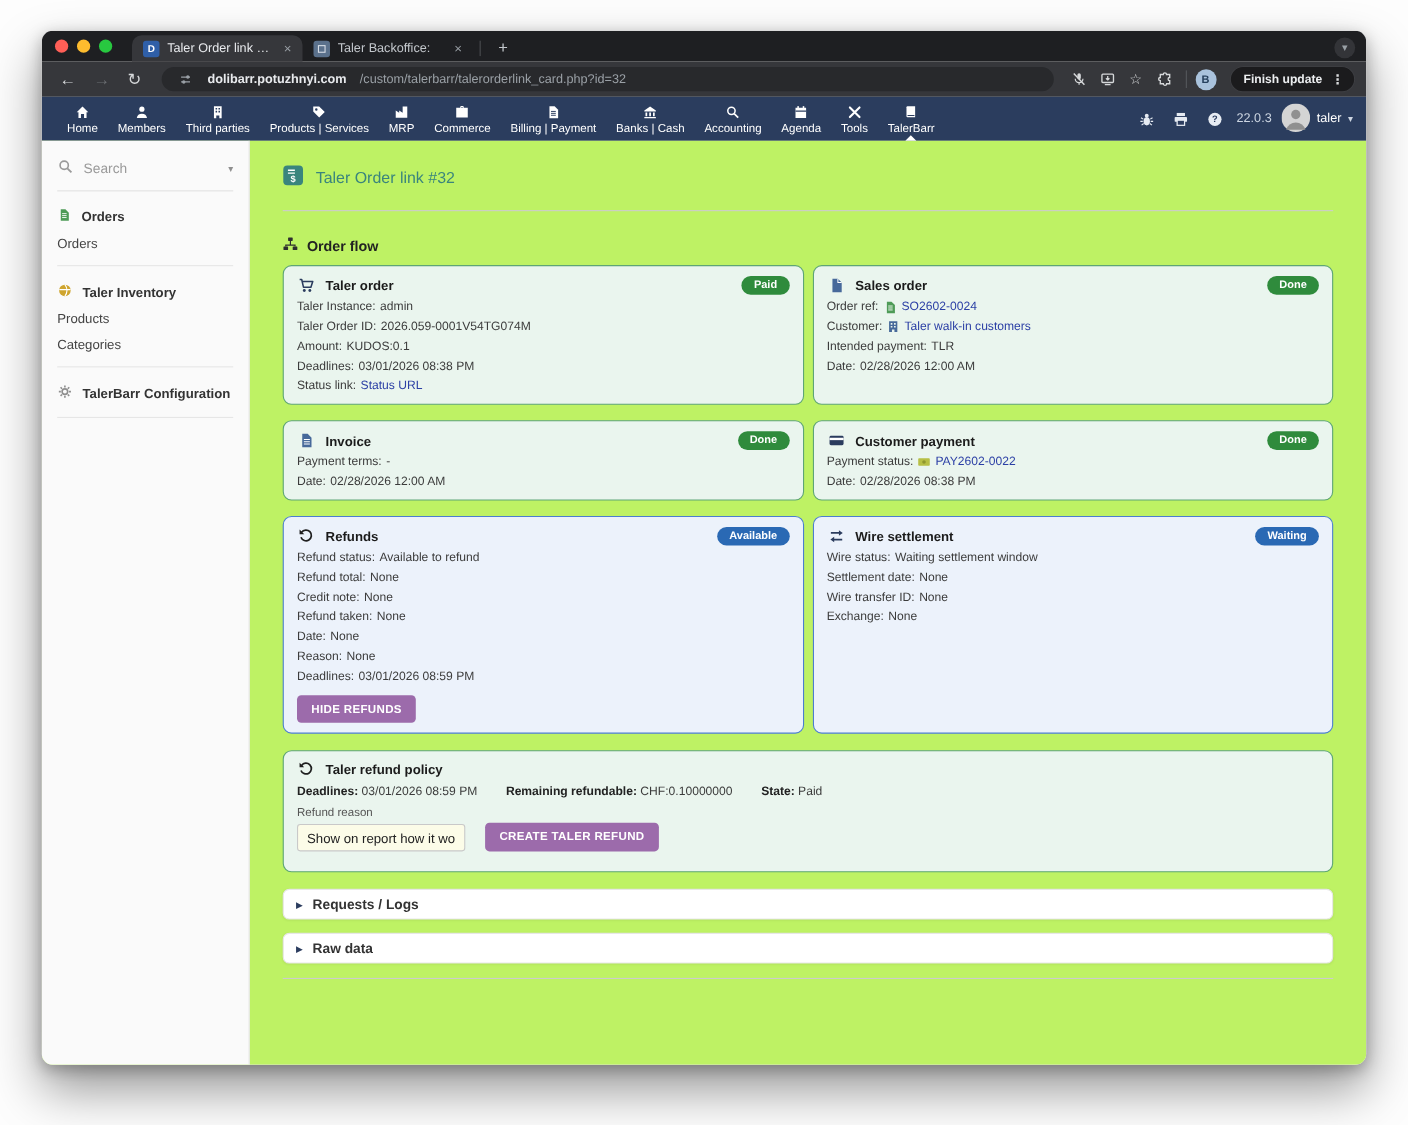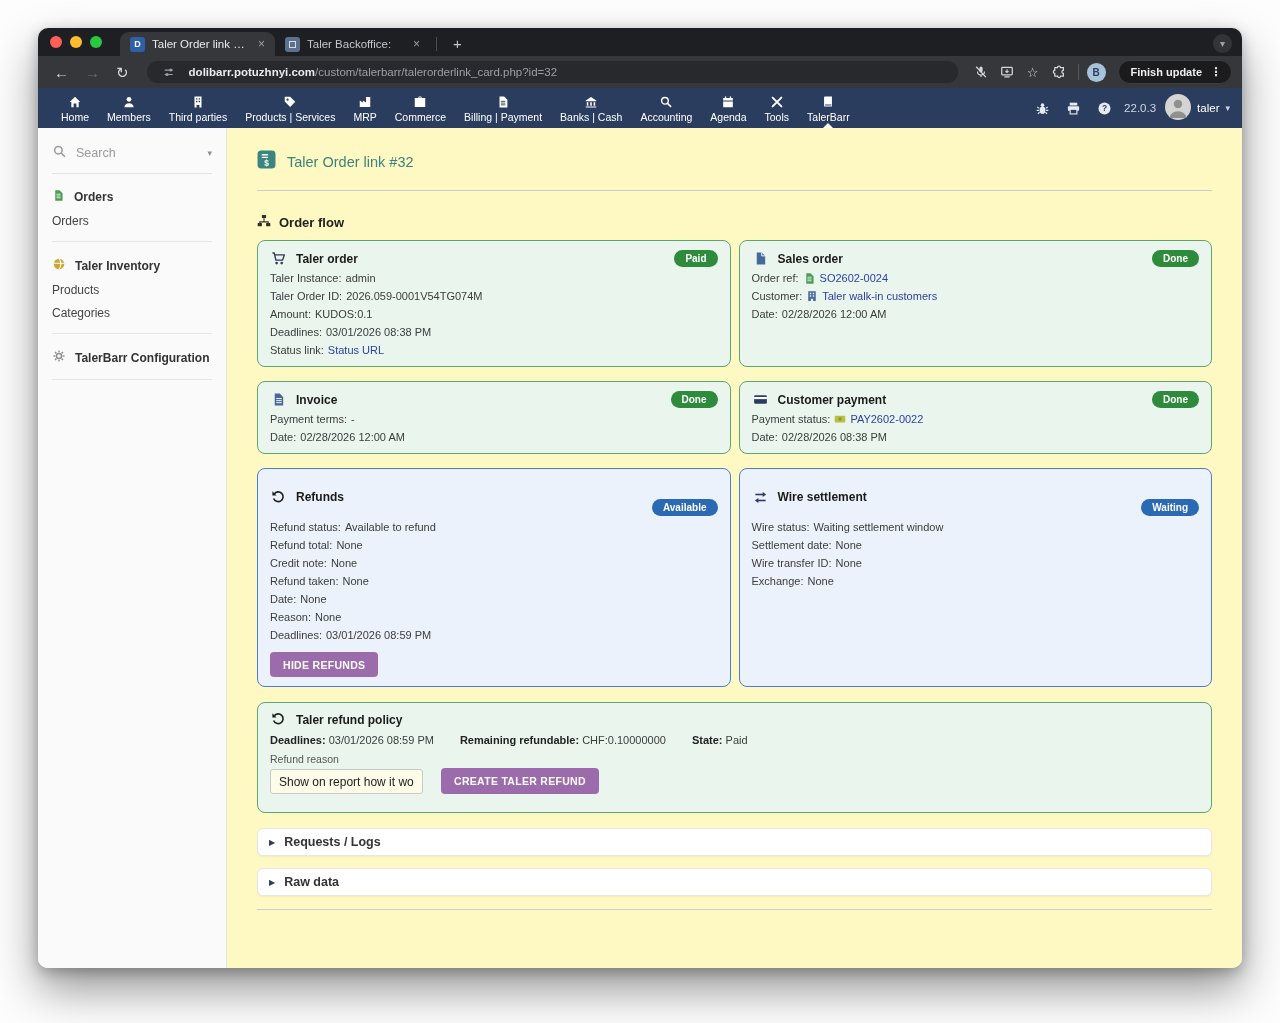--- a/index.html
+++ b/index.html
@@ -33,42 +33,42 @@
   .tab-sep { width:1px; height:14px; background:#4a4d51; margin:0 6px 5px 6px; }
   .newtab { color:#c3c7cc; font-size:15px; padding:0 10px 4px 10px; }
   .tabbar-right { margin-left:auto; margin-right:10px; margin-bottom:3px; width:19px; height:19px;
                   border-radius:50%; background:#333438; color:#9aa0a6; display:flex; align-items:center; justify-content:center; font-size:10px;}
   .toolbar { height:32px; background:#36373b; display:flex; align-items:center; padding:0 10px; gap:4px; flex:0 0 auto; }
   .navbtn { color:#d6d8da; font-size:15px; padding:0 6px; line-height:1; }
   .navbtn.disabled { color:#6a6d71; }
   .urlbar { flex:1; height:22px; background:#28292c; border-radius:11px; display:flex; align-items:center;
             padding:0 12px; gap:8px; margin:0 8px; font-size:11.5px; min-width:0;}
   .urlbar .host { color:#e8eaed; font-weight:bold; }
-  .urlbar .path { color:#9aa0a6; overflow:hidden; white-space:nowrap; }
+  .urlbar .path { color:#9aa0a6; overflow:hidden; white-space:nowrap;padding-left:12px; }
   .tb-ic { display:flex; align-items:center; justify-content:center; width:22px; height:22px; color:#d6d8da; font-size:13px; }
   .tb-sep { width:1px; height:16px; background:#55585c; margin:0 4px; }
   .avatar-b { width:19px; height:19px; border-radius:50%; background:#a9c2dc; color:#27415e;
               font-size:10px; font-weight:bold; display:flex; align-items:center; justify-content:center; }
   .finish-pill { background:#1b1b1d; border:1px solid #3c3d41; color:#eceef0; font-size:11px; font-weight:bold;
                  border-radius:13px; height:24px; display:flex; align-items:center; gap:8px; padding:0 9px 0 12px; margin-left:8px; }
   .finish-pill .dots { font-size:12px; color:#d6d8da; }
   
   .appnav { height:40px; background:#2b3d5e; display:flex; align-items:stretch; padding:0 12px 0 14px; flex:0 0 auto; }
   #nav-items { display:flex; align-items:stretch; }
   .nav-item { display:flex; flex-direction:column; align-items:center; justify-content:center; gap:2px;
               padding:3px 9px 2px; color:#fff; font-size:10.5px; position:relative; }
   .nav-item .nav-ic { height:15px; display:flex; align-items:center; }
   .nav-caret { position:absolute; bottom:0; left:50%; transform:translateX(-50%); width:0; height:0;
                border-left:5px solid transparent; border-right:5px solid transparent; border-bottom:5px solid #fff; }
   .appnav-right { margin-left:auto; display:flex; align-items:center; gap:9px; color:#e6ebf2; font-size:11.5px; }
   .version { color:#cdd6e2; }
   .user-chip { display:flex; align-items:center; gap:6px; color:#fff; }
   .user-caret { font-size:9px; color:#cdd6e2; }
   
-  .page { flex:1; display:flex; background:#fef9c3; min-height:0; }
+  .page { flex:1; display:flex; background:#bef264; min-height:0; }
   .sidebar { width:189px; flex:0 0 auto; background:#fafafa; border-right:1px solid #e4e4e4; padding:16px 14px 0; font-size:12px; color:#444; }
   .search-row { display:flex; align-items:center; gap:7px; color:#8f8f8f; padding-bottom:11px; border-bottom:1px solid #e2e2e2; }
   .search-row input { border:none; outline:none; background:transparent; flex:1; min-width:0; font-size:12.5px; color:#555;
                       font-family:inherit; }
   .search-row input::placeholder { color:#9a9a9a; }
   .search-caret { font-size:9px; color:#8f8f8f; }
   .sb-section { margin-top:15px; }
   .sb-head { display:flex; align-items:center; gap:9px; font-weight:bold; color:#333; font-size:12px; }
   .sb-link { margin-top:9px; color:#444; cursor:pointer; }
   .sb-div { border-bottom:1px solid #e6e6e6; margin-top:13px; }
@@ -79,21 +79,21 @@
   .flow-head { margin-top:23px; display:flex; align-items:center; gap:8px; font-weight:bold; font-size:13px; color:#222; }
   #cards { margin-top:9px; display:flex; flex-direction:column; gap:14px; }
   .grid-row { display:flex; gap:8px; }
   .card { flex:1; border-radius:8px; padding:9px 12px; position:relative; min-width:0; }
   .card.green, .policy-card { background:#eaf5ee; border:1px solid #5ea576; }
   .card.blue { background:#ecf2fb; border:1px solid #4c7ecf; }
   .card-head { display:flex; align-items:center; gap:9px; }
   .card-head .ci { display:flex; align-items:center; width:17px; justify-content:center; }
   .card-title { font-weight:bold; font-size:12px; color:#1b1b1b; }
   .badge { margin-left:auto; color:#fff; font-size:10px; font-weight:bold; padding:3px 11px; border-radius:10px; }
-  .badge.green { background:#2f8b3c; } .badge.blue { background:#2a69b4;margin-top:21px; }
+  .badge.green { background:#2f8b3c; } .badge.blue { background:#2a69b4; }
   .card-line { font-size:11px; color:#3c3c3c; margin-top:4px; display:flex; align-items:center; gap:4px; line-height:14px;}
   .card-line:first-of-type { margin-top:9px; }
   .card a, .policy-card a { color:#2b3fa5; text-decoration:none; }
   .chip { display:inline-flex; align-items:center; }
   .btn-purple { background:#9c6bab; color:#fff; font-weight:bold; font-size:10.5px; letter-spacing:.3px;
                 border:none; border-radius:4px; padding:0 13px; height:25px; margin-top:10px; cursor:pointer;
                 font-family:inherit; }
   .policy-card { margin-top:15px; border-radius:8px; padding:9px 12px 14px; height:111px; }
   .policy-meta { font-size:11px; color:#3c3c3c; margin-top:7px; display:flex; gap:26px; }
   .policy-meta b { color:#222; }
@@ -458,20 +458,24 @@
               <div class="card-line">
                 <span>Customer:</span>
                 <span class="chip">
                   <svg width="12" height="12" viewBox="0 0 16 16" xmlns="http://www.w3.org/2000/svg">
                     <path fill="#47699a" fill-rule="evenodd" d="M3 1.5h10v13H9.5v-3h-3v3H3ZM5 3.5h2v2H5Zm4 0h2v2H9ZM5 7h2v2H5Zm4 0h2v2H9Z"></path>
                   </svg>
                 </span>
                 <a href="#">Taler walk-in customers</a>
               </div>
               <div class="card-line">
+                <span>Intended payment:</span>
+                <span>TLR</span>
+              </div>
+              <div class="card-line">
                 <span>Date:</span>
                 <span>02/28/2026 12:00 AM</span>
               </div>
             </section>
           </div>
           <div class="grid-row" style="min-height: 73px;">
             <section class="card green">
               <div class="card-head">
                 <span class="ci">
                   <svg width="15" height="15" viewBox="0 0 16 16" xmlns="http://www.w3.org/2000/svg">

